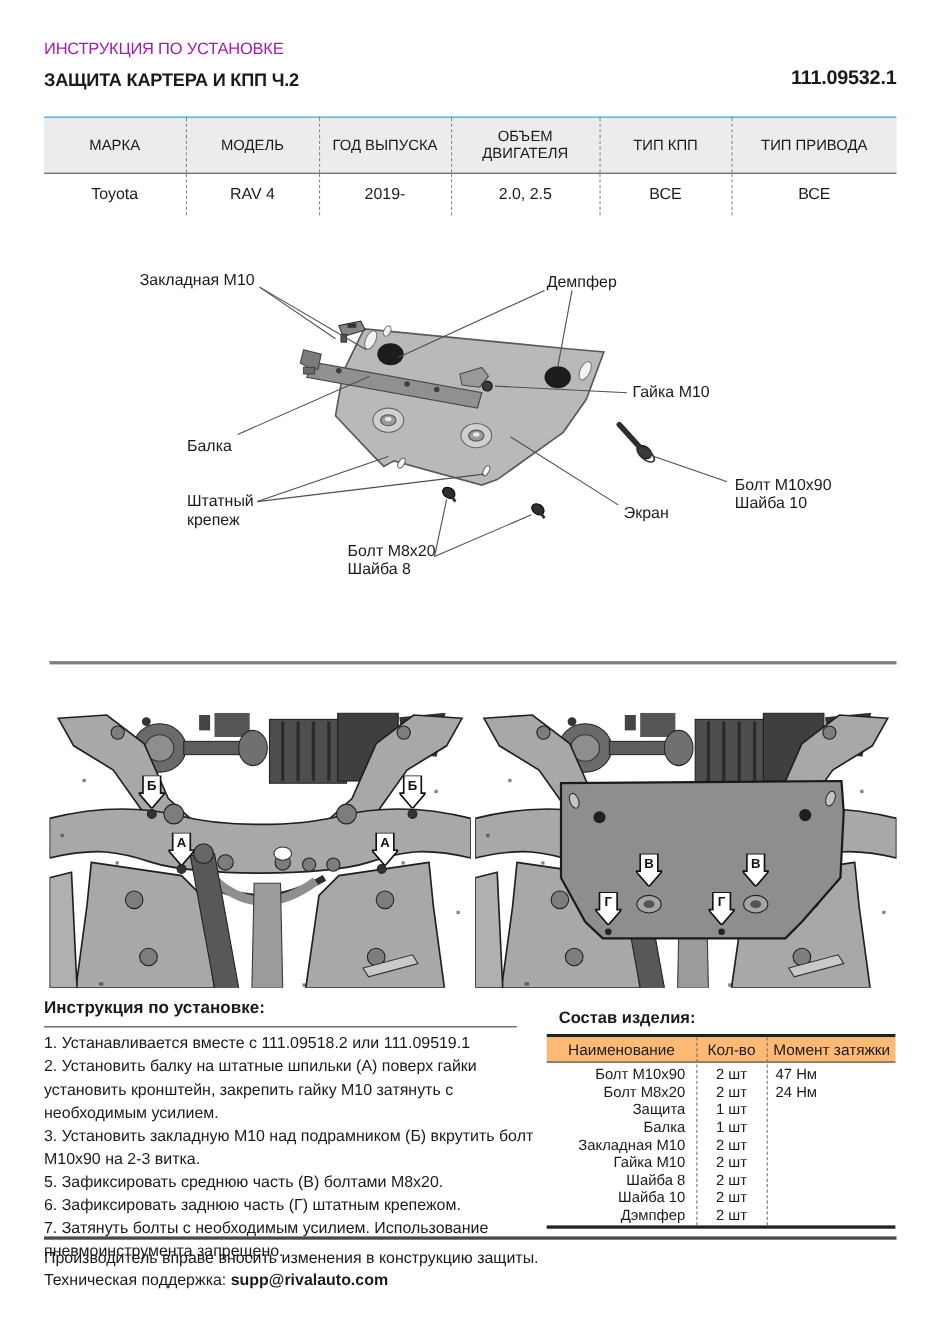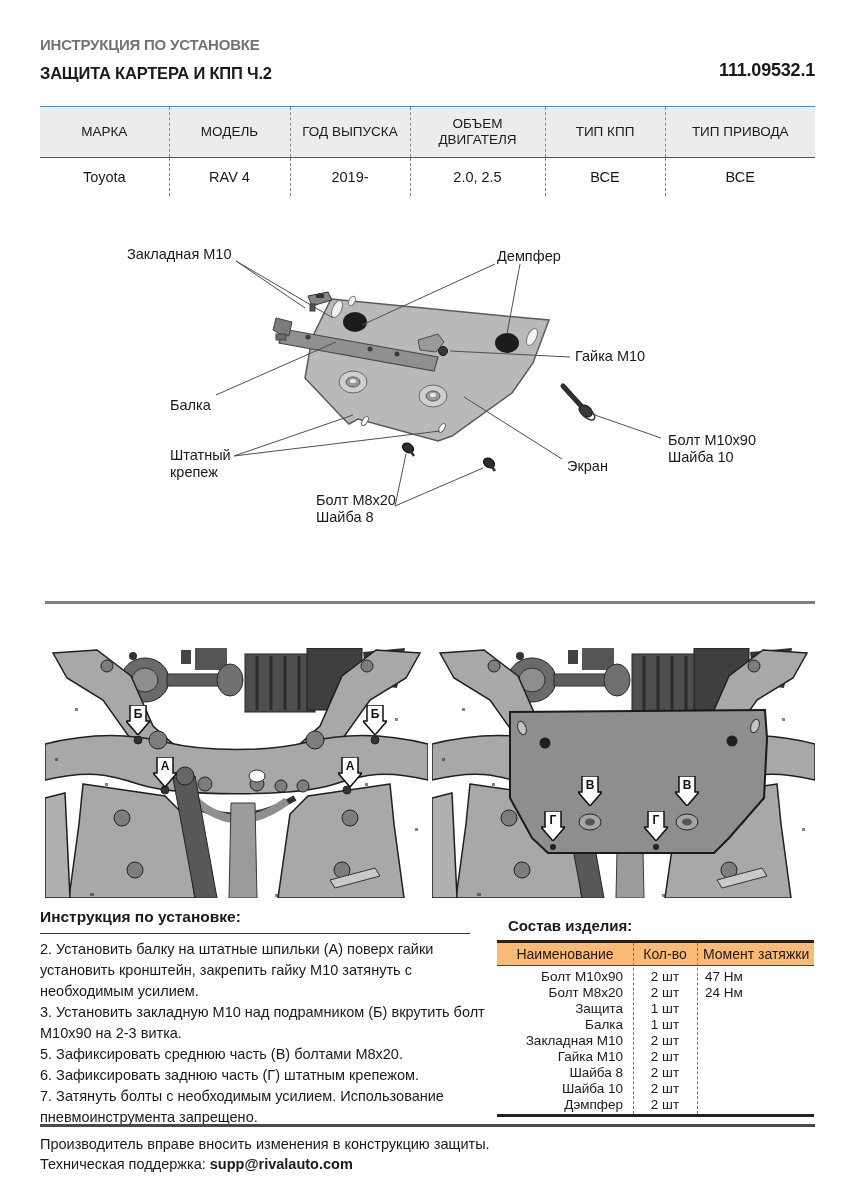--- a/index.html
+++ b/index.html
@@ -1,19 +1,19 @@
 <!DOCTYPE html>
 <html><head>
 <meta charset="utf-8">
 <style>
   html,body{margin:0;padding:0;background:#fff;}
   .page{position:relative;width:851px;height:1200px;background:#fff;overflow:hidden;
         font-family:"Liberation Sans",sans-serif;color:#1a1a1a;}
   
-  .hdr-doc{position:absolute;left:40px;top:36px;font-size:15px;font-weight:700;color:#737373;letter-spacing:-0.2px;}
+  .hdr-doc{position:absolute;left:40px;top:36px;font-size:15px;font-weight:400;color:#a21caf;letter-spacing:-0.2px;}
   .hdr-title{position:absolute;left:40px;top:64px;font-size:16.5px;font-weight:700;letter-spacing:-0.2px;}
   .hdr-part{position:absolute;right:36px;top:60px;font-size:18px;font-weight:700;letter-spacing:-0.2px;}
   
   .veh-wrap{position:absolute;left:40px;top:106px;width:775px;}
   table.veh{width:100%;border-collapse:collapse;border-top:1px solid #0ea5e9;}
   table.veh th{background:#ececec;border-bottom:1px solid #555;font-weight:400;
                font-size:13.5px;height:46px;vertical-align:middle;text-align:center;padding:2px 10px;line-height:16px;}
   table.veh td{height:36px;text-align:center;font-size:14.5px;vertical-align:middle;margin-top:36px;}
   table.veh th + th, table.veh td + td{border-left:1px dashed #8a8a8a;}
   
@@ -311,20 +311,21 @@
     <g>
       <use href="#down-arrow" x="212" y="163" width="24" height="30"></use>
       <text class="marker-text" x="224" y="176">Г</text>
     </g>
   </svg>
 
   <div class="install">
     <h3>Инструкция по установке:</h3>
     <div class="rule"></div>
     <div class="steps">
+      <p>1. Устанавливается вместе с 111.09518.2 или 111.09519.1</p>
       <p>2. Установить балку на штатные шпильки (А) поверх гайки установить кронштейн, закрепить гайку М10 затянуть с необходимым усилием.</p>
       <p>3. Установить закладную М10 над подрамником (Б) вкрутить болт М10х90 на 2-3 витка.</p>
       <p>5. Зафиксировать среднюю часть (В) болтами М8х20.</p>
       <p>6. Зафиксировать заднюю часть (Г) штатным крепежом.</p>
       <p>7. Затянуть болты с необходимым усилием. Использование пневмоинструмента запрещено.</p>
     </div>
   </div>
 
   <div class="parts-heading">Состав изделия:</div>
   <div class="parts">

